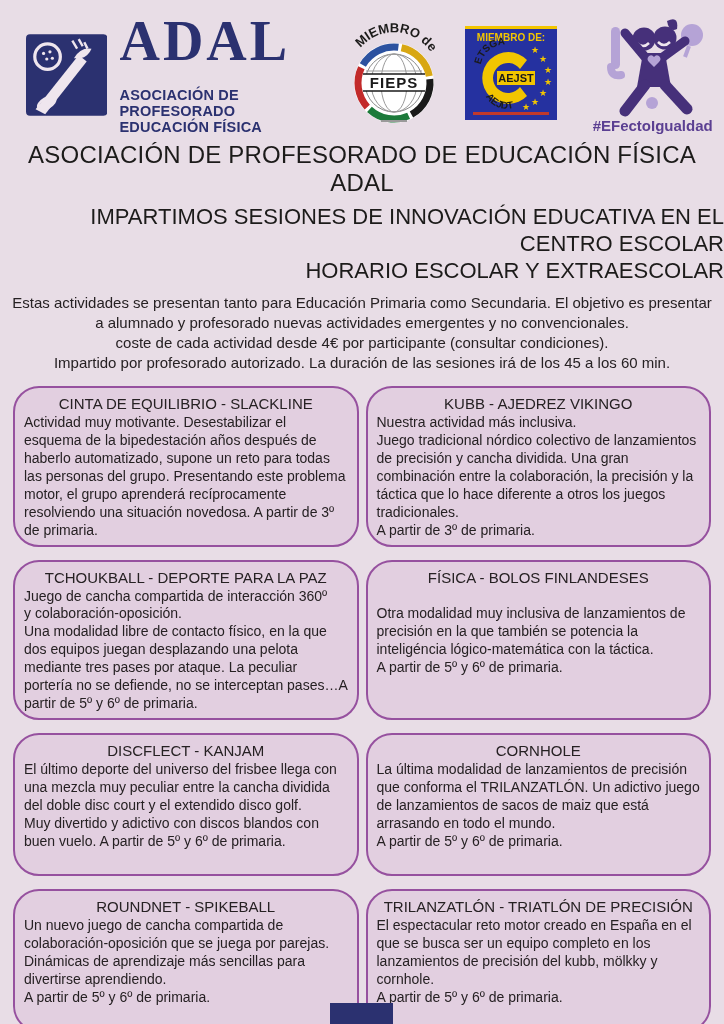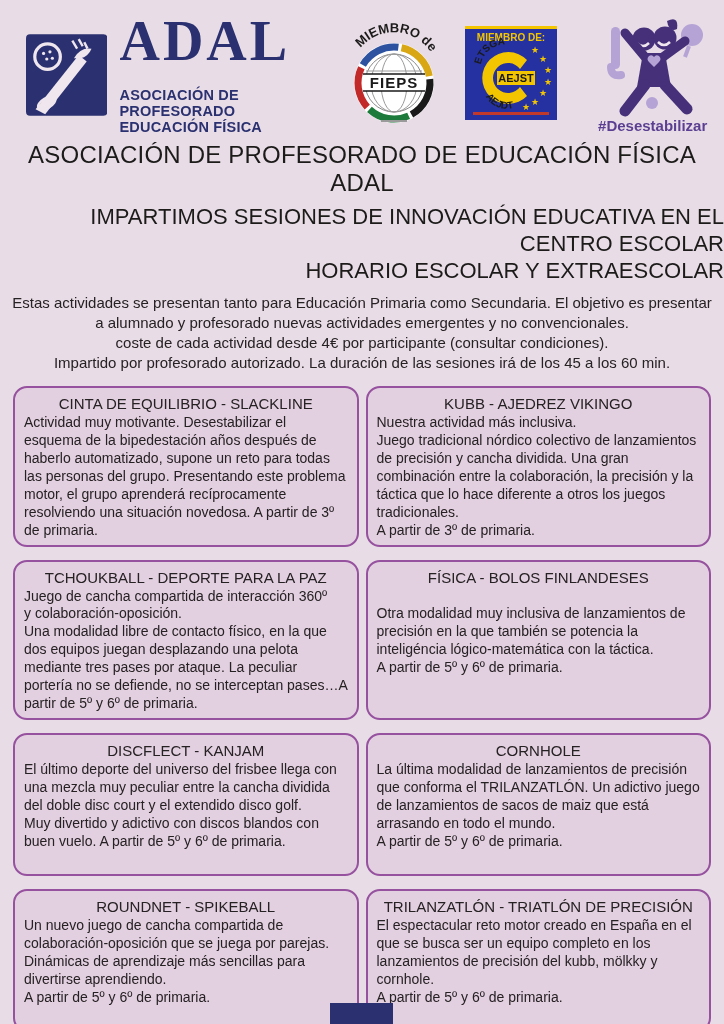--- a/index.html
+++ b/index.html
@@ -22,21 +22,21 @@
   .efecto-logo { margin-left:32px; flex:0 0 auto; text-align:center; }
   .efecto-tag { font-size:15px; font-weight:bold; color:#5b3f92; margin-top:-4px; }
   
   .main-title { text-align:center; font-size:24px; color:#1c1b1a; margin-top:7px; letter-spacing:0.2px; }
   .sub-title  { text-align:right; font-size:22px; color:#1c1b1a; margin-top:7px; line-height:1.22; white-space:pre-line; }
   .intro { text-align:center; font-size:15px; line-height:1.33; margin-top:9px; padding:0 8px; white-space:pre-line; }
   
   .cards { display:grid; grid-template-columns:1fr 1fr; column-gap:7px; row-gap:13px; padding:13px 13px 0; }
   .card {
     box-sizing:border-box; background:#e2cfe0; border:2px solid #96519f;
-    border-radius:14px; padding:7px 9px 5px; min-height:143px;
+    border-radius:26px; padding:7px 9px 5px; min-height:143px;
   }
   .card-title { margin:0 0 2px; text-align:center; font-size:15px; font-weight:normal; color:#262123; }
   .card-body  { margin:0; font-size:14px; line-height:1.28; white-space:pre-line; }
   .bottom-mark { position:absolute; left:330px; top:1003px; width:63px; height:21px; background:#2b3170; }
 </style>
 </head>
 <body>
 
 <div class="poster">
 
@@ -134,21 +134,21 @@
         <circle cx="76" cy="21" r="11.5" fill="#46307a"></circle>
         <path d="M48 26 q6 6 12 0" stroke="#efe6ee" stroke-width="2.5" fill="none"></path>
         <path d="M69 25 q6 6 12 0" stroke="#efe6ee" stroke-width="2.5" fill="none"></path>
         <path d="M54 36 L76 36 L82 70 L48 70 Z" fill="#46307a"></path>
         <path d="M56 40 L36 16" stroke="#46307a" stroke-width="9" stroke-linecap="round"></path>
         <path d="M74 40 L96 24" stroke="#46307a" stroke-width="9" stroke-linecap="round"></path>
         <path d="M56 68 L36 94" stroke="#46307a" stroke-width="11" stroke-linecap="round"></path>
         <path d="M76 68 L98 92" stroke="#46307a" stroke-width="11" stroke-linecap="round"></path>
         <path d="M65 50 l-5 -5 q-3 -3 0 -6 q3 -2 5 1 q2 -3 5 -1 q3 3 0 6 Z" fill="#b5a3d6"></path>
       </svg>
-      <div class="efecto-tag">#Desestabilizar</div>
+      <div class="efecto-tag">#EFectoIgualdad</div>
     </div>
   </div>
 
   <div class="main-title">ASOCIACIÓN DE PROFESORADO DE EDUCACIÓN FÍSICA ADAL</div>
   <div class="sub-title">IMPARTIMOS SESIONES DE INNOVACIÓN EDUCATIVA EN EL CENTRO ESCOLAR
 HORARIO ESCOLAR Y EXTRAESCOLAR</div>
   <div class="intro">Estas actividades se presentan tanto para Educación Primaria como Secundaria. El objetivo es presentar a alumnado y profesorado nuevas actividades emergentes y no convencionales.
 coste de cada actividad desde 4€ por participante (consultar condiciones).
 Impartido por profesorado autorizado. La duración de las sesiones irá de los 45 a los 60 min.</div>
 

